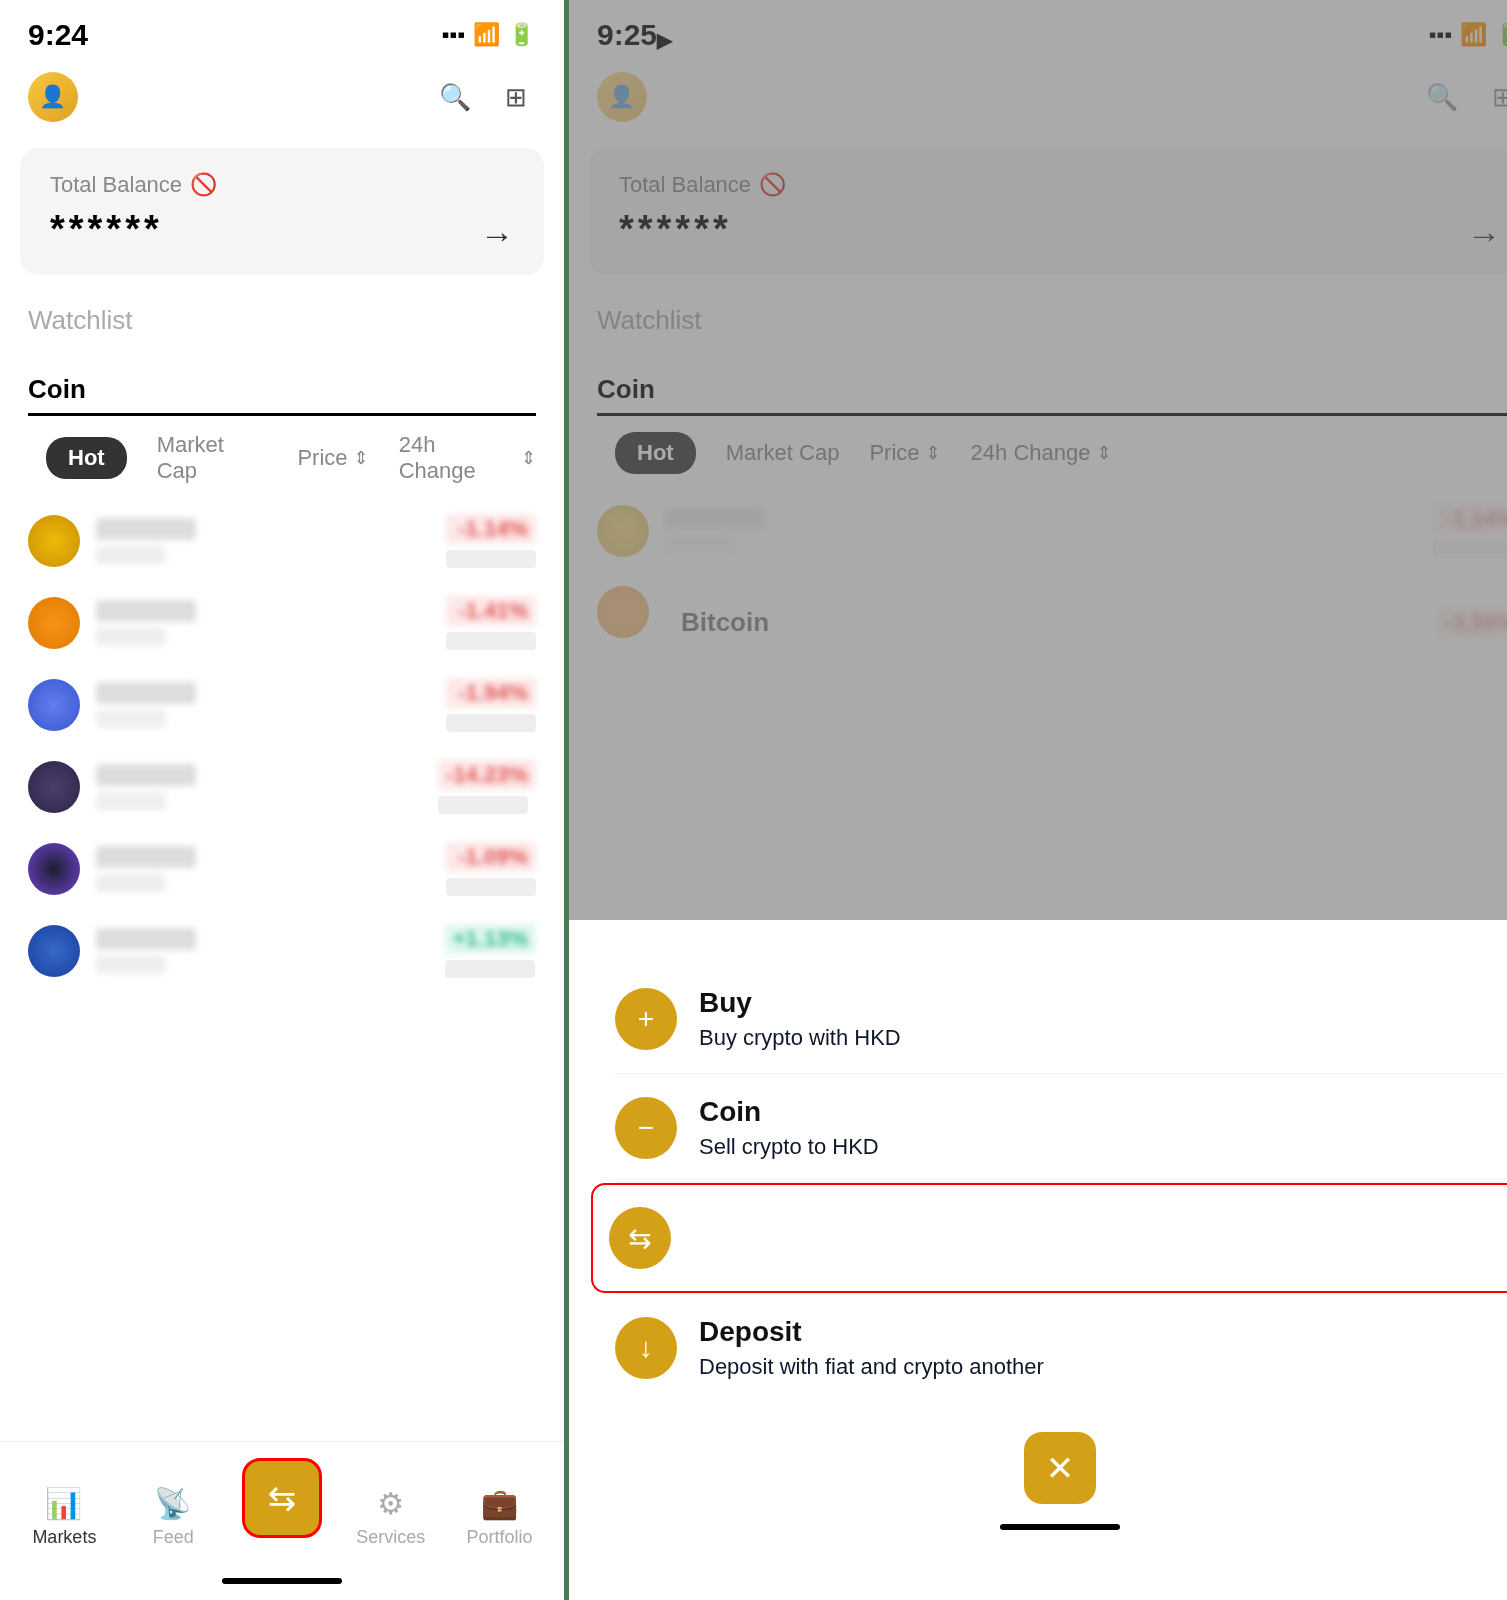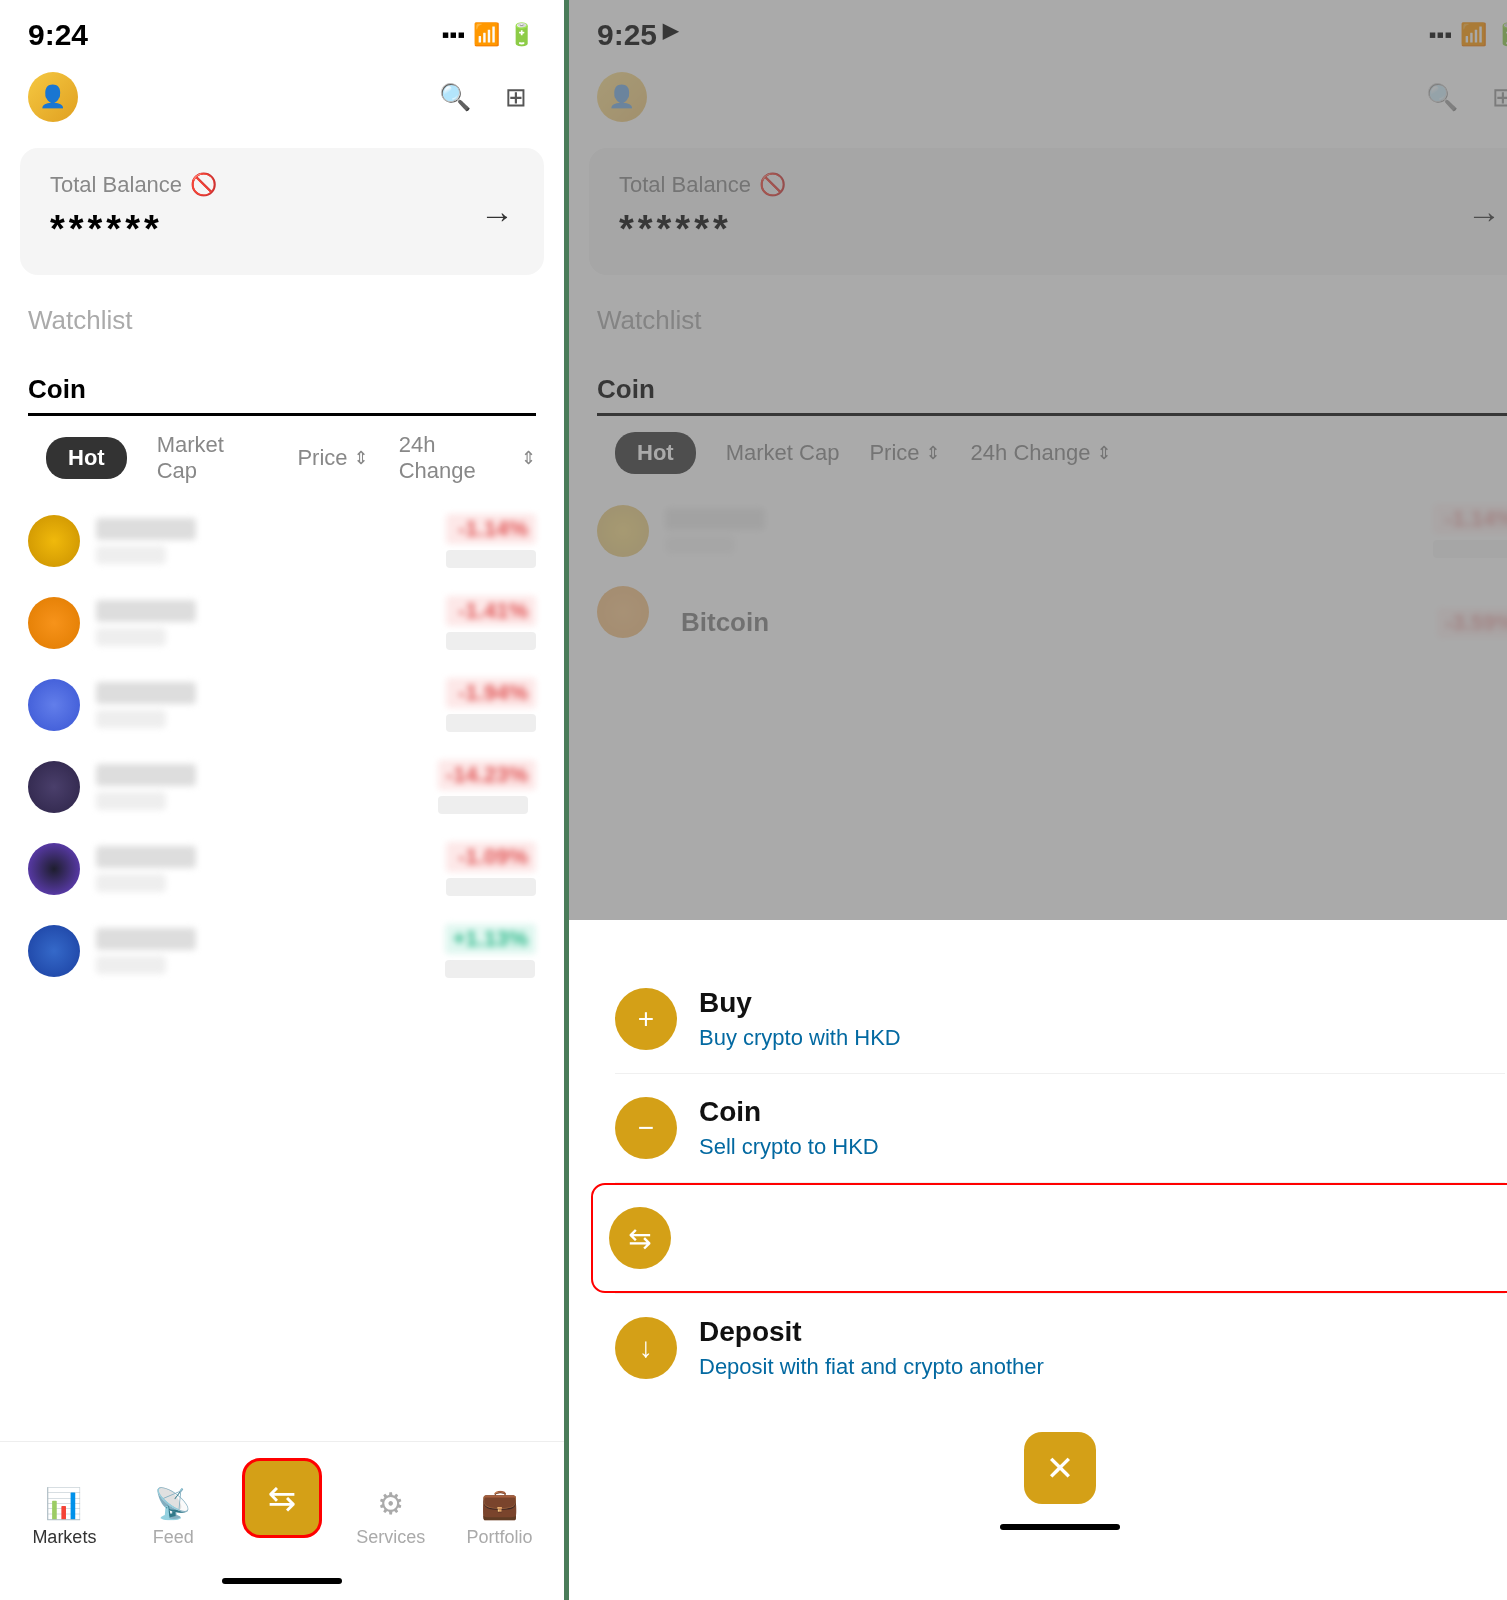--- a/index.html
+++ b/index.html
@@ -69,21 +69,21 @@
     }
 
     
     .balance-card {
       margin: 10px 20px;
       background: #f5f5f5;
       border-radius: 18px;
       padding: 24px 30px;
       display: flex;
       justify-content: space-between;
-      align-items: center;
+      align-items: flex-end;
     }
     .balance-label {
       font-size: 22px; color: #888; display: flex; align-items: center; gap: 8px; margin-bottom: 10px;
     }
     .balance-value { font-size: 38px; font-weight: 800; letter-spacing: 4px; }
     .arrow-btn { font-size: 34px; color: #333; cursor: pointer; }
 
     
     .tabs {
       display: flex;
@@ -209,21 +209,21 @@
     .sheet-item-icon {
       width: 62px; height: 62px;
       background: #d4a017;
       border-radius: 50%;
       display: flex; align-items: center; justify-content: center;
       font-size: 28px; color: #fff;
       flex-shrink: 0;
     }
     .sheet-item-text { flex: 1; }
     .sheet-item-title { font-size: 28px; font-weight: 700; color: #111; margin-bottom: 6px; }
-    .sheet-item-sub { font-size: 22px; color: #0369a1; }
+    .sheet-item-sub { font-size: 22px; color: #0f172a; }
 
     .sheet-close {
       display: flex; justify-content: center; margin-top: 30px;
     }
     .close-btn {
       width: 72px; height: 72px;
       background: #d4a017;
       border-radius: 18px;
       display: flex; align-items: center; justify-content: center;
       font-size: 34px; color: #fff;
@@ -396,21 +396,21 @@
   <div class="home-indicator"></div>
   <div style="height:16px"></div>
 </div>
 
 <div class="right-panel">
   <div class="right-panel-bg">
 
     <div class="right-top-content">
 
       <div class="status-bar">
-        <div style="display:flex;align-items:flex-start;gap:6px">
+        <div style="display:flex;align-items:flex-end;">
           <span class="status-time">9:25</span>
           <span style="font-size:20px">▶</span>
         </div>
         <div class="status-icons">
           <span>▪▪▪</span>
           <span>📶</span>
           <span>🔋</span>
         </div>
       </div>
 

